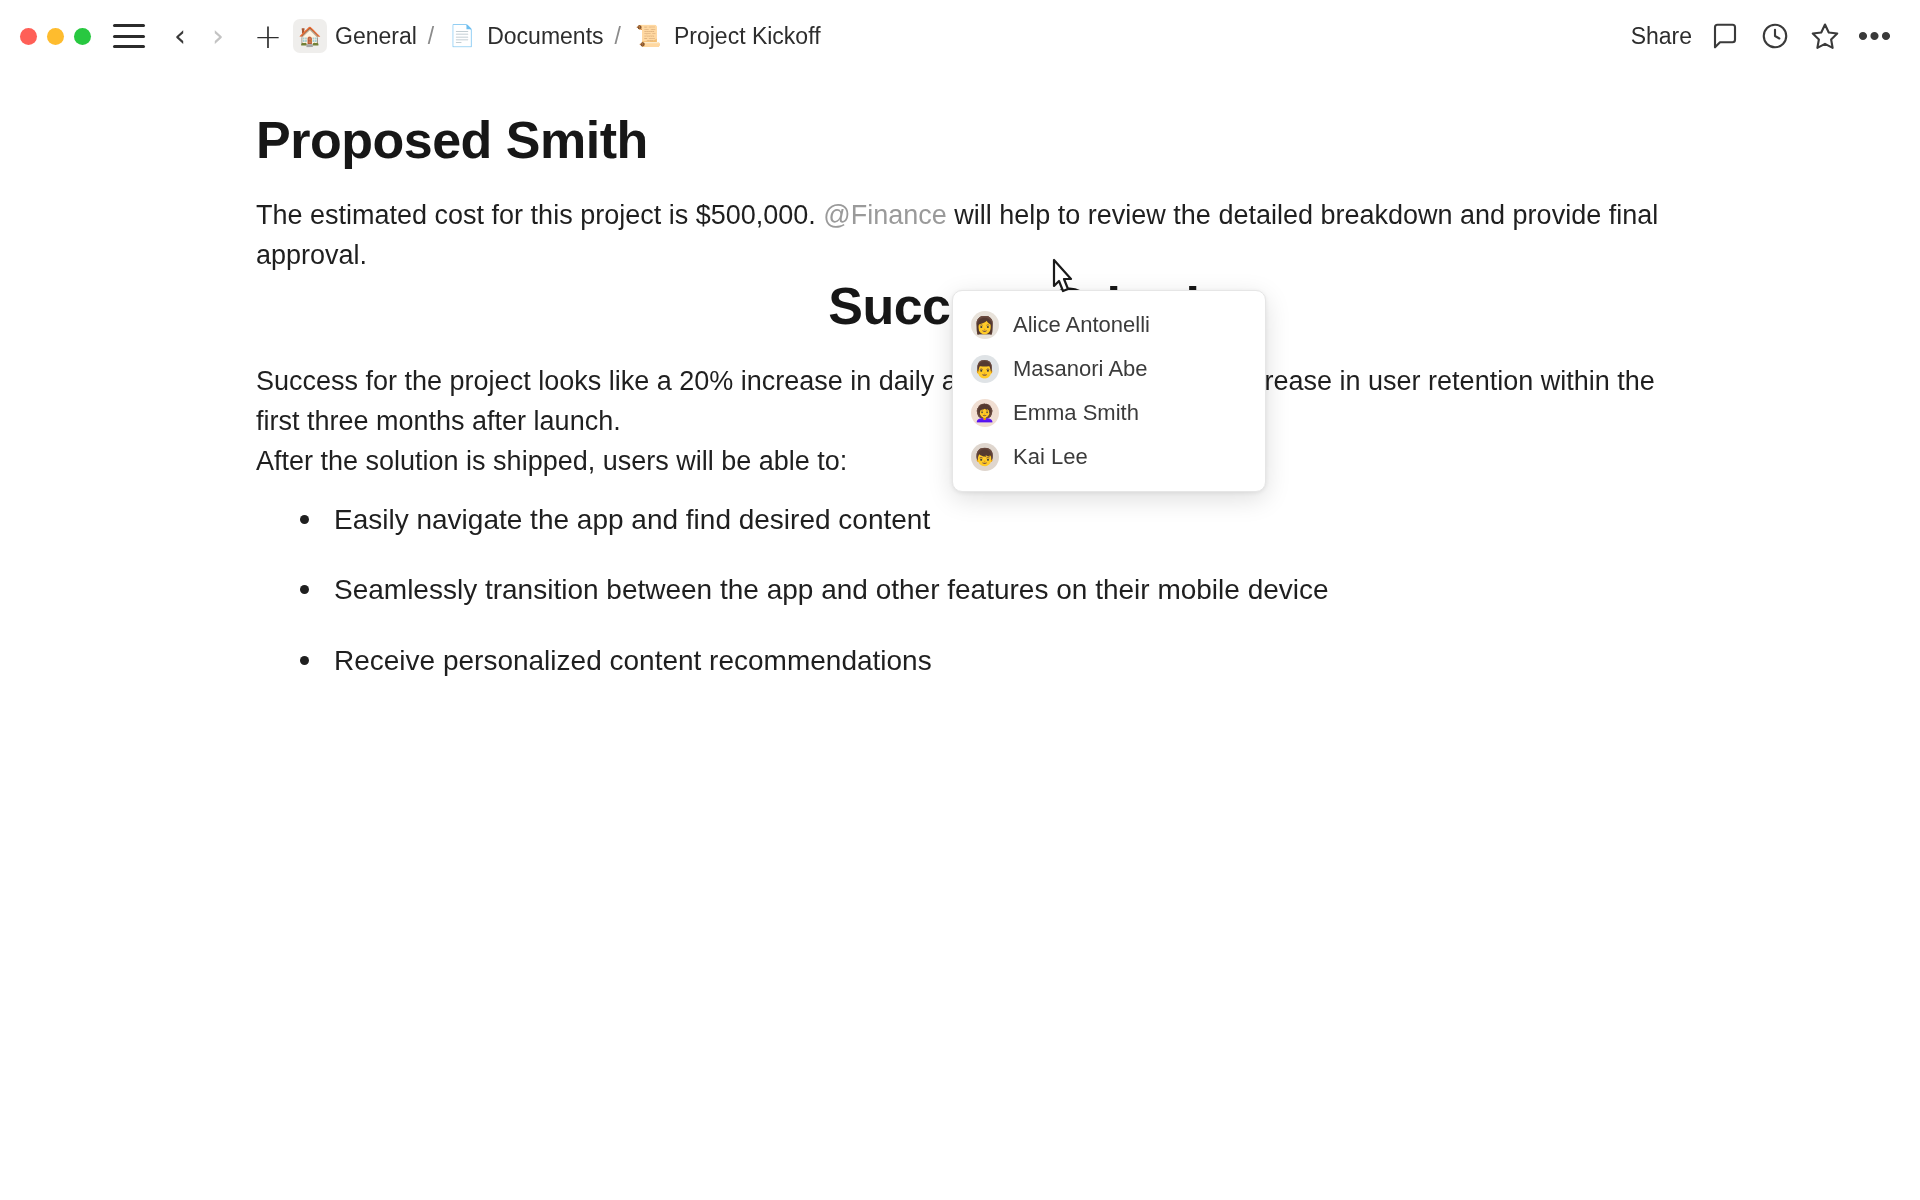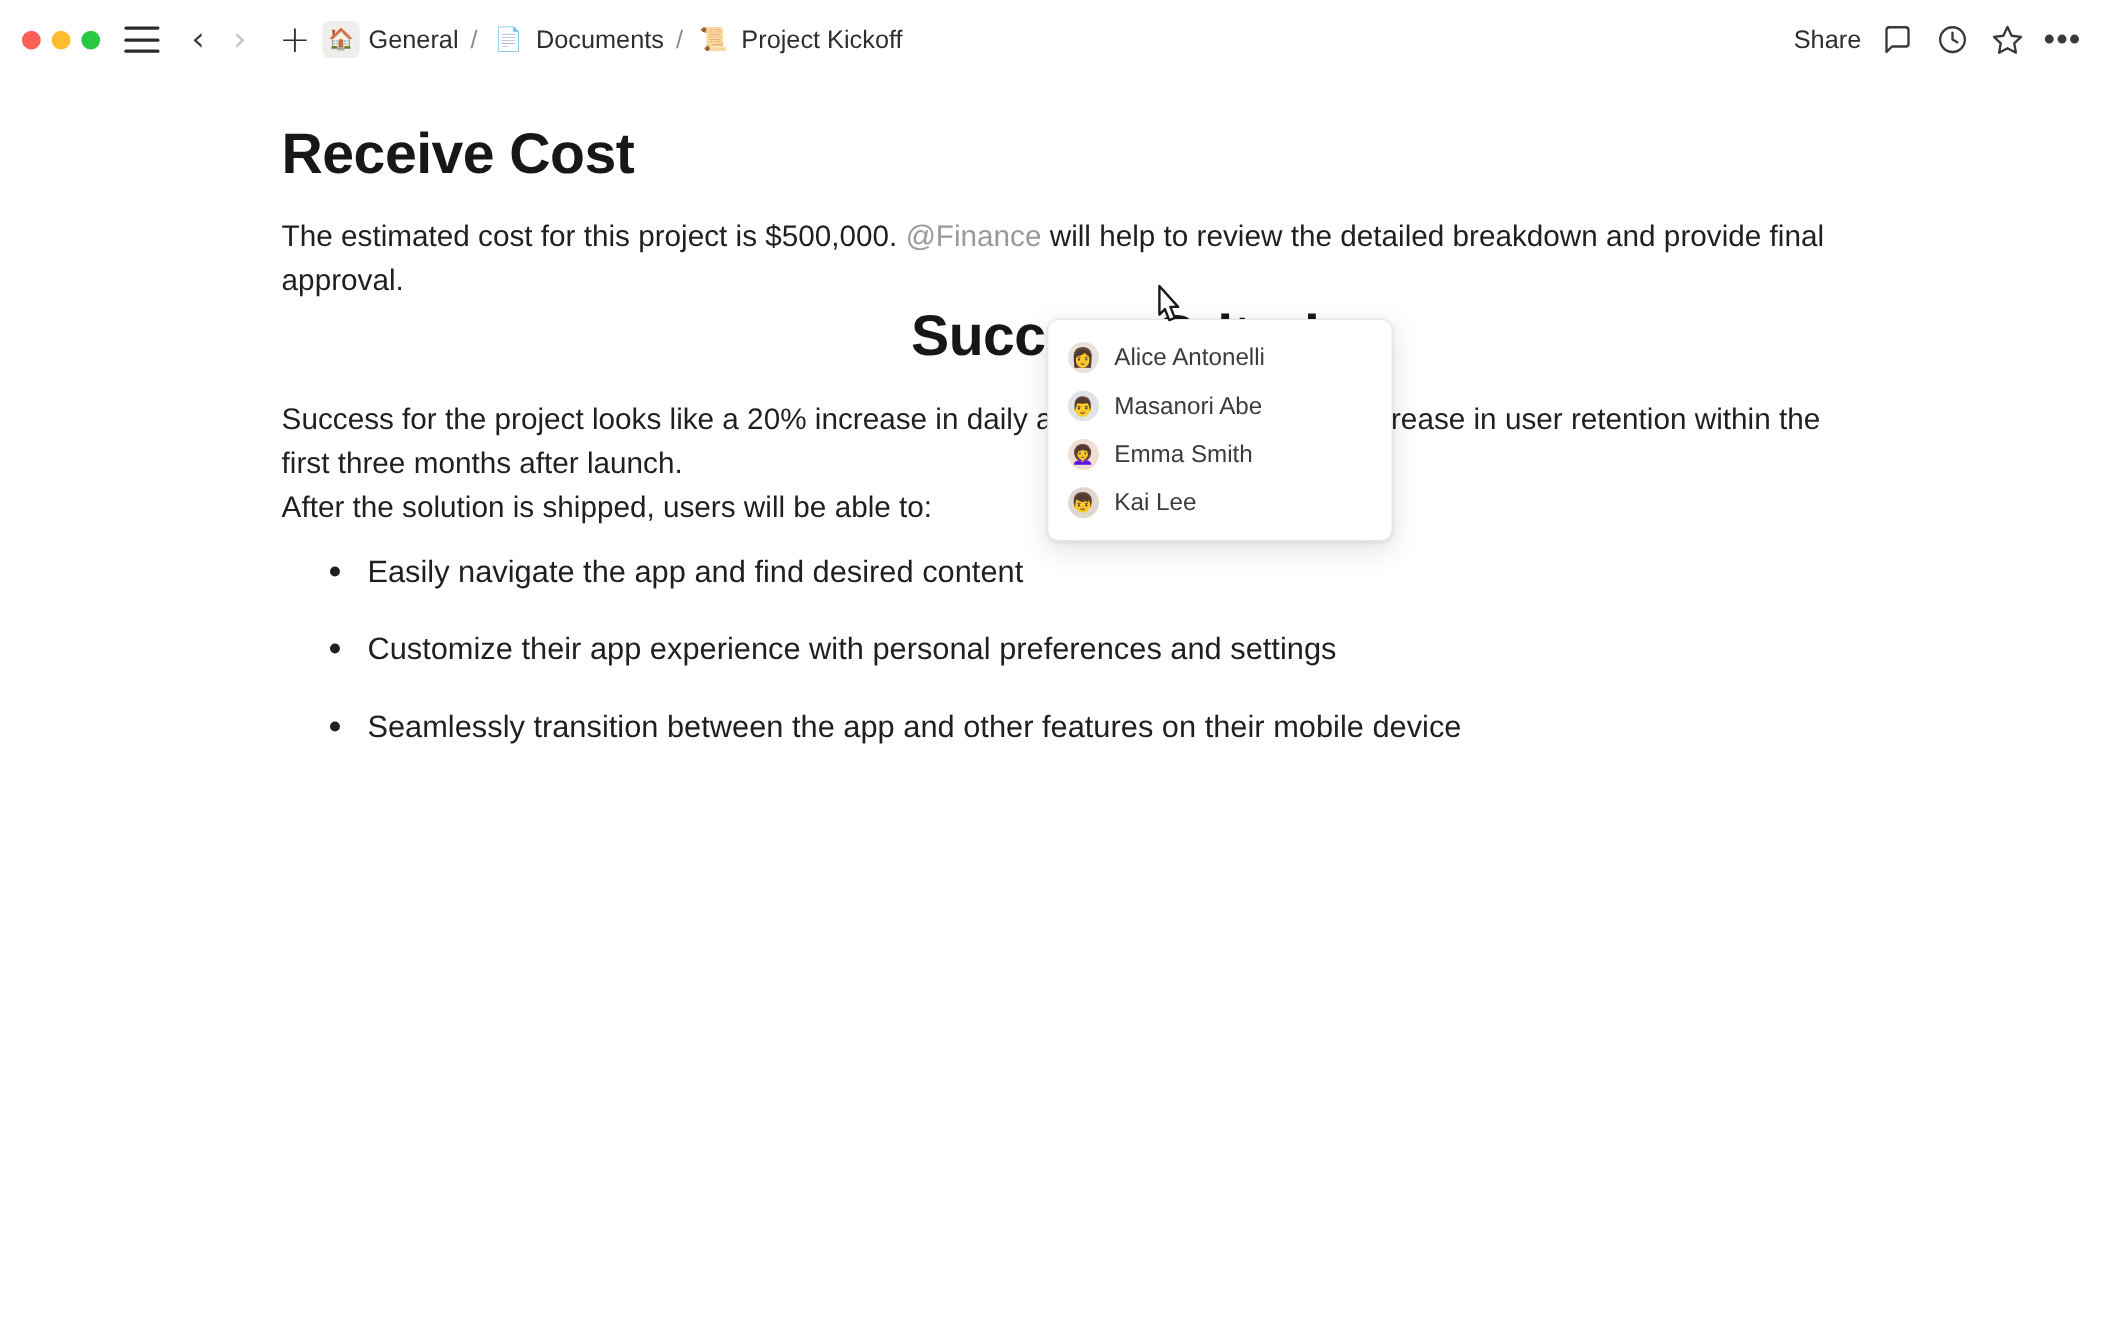--- a/index.html
+++ b/index.html
@@ -238,31 +238,31 @@
           <polygon points="12 2.8 15 9.2 21.8 10 16.9 14.8 18.1 21.5 12 18.3 5.9 21.5 7.1 14.8 2.2 10 9 9.2"></polygon>
         </svg>
       </span>
 
       <span class="tb-icon dots">•••</span>
     </div>
   </div>
 
   <div class="doc">
 
-    <h1 class="doc-h">Receive Cost</h1>
+    <h1 class="doc-h">Proposed Smith</h1>
     <p class="doc-p"><span>The estimated cost for this project is $500,000. </span><span class="mention">@Finance</span><span> will help to review the detailed breakdown and provide final approval.</span></p>
 
     <h1 class="doc-h h-success">Success Criteria</h1>
     <p class="doc-p">Success for the project looks like a 20% increase in daily active users and a 15% increase in user retention within the first three months after launch.</p>
 
     <p class="doc-p p-stories-intro">After the solution is shipped, users will be able to:</p>
     <ul class="stories">
       <li>Easily navigate the app and find desired content</li>
-      <li>Customize their app experience with personal preferences and settings</li>
       <li>Seamlessly transition between the app and other features on their mobile device</li>
+      <li>Receive personalized content recommendations</li>
     </ul>
   </div>
 
   <div class="mention-menu">
     <div class="mention-item">
       <span class="avatar av-1">👩</span>
       <span>Alice Antonelli</span>
     </div>
     <div class="mention-item">
       <span class="avatar av-2">👨</span>

